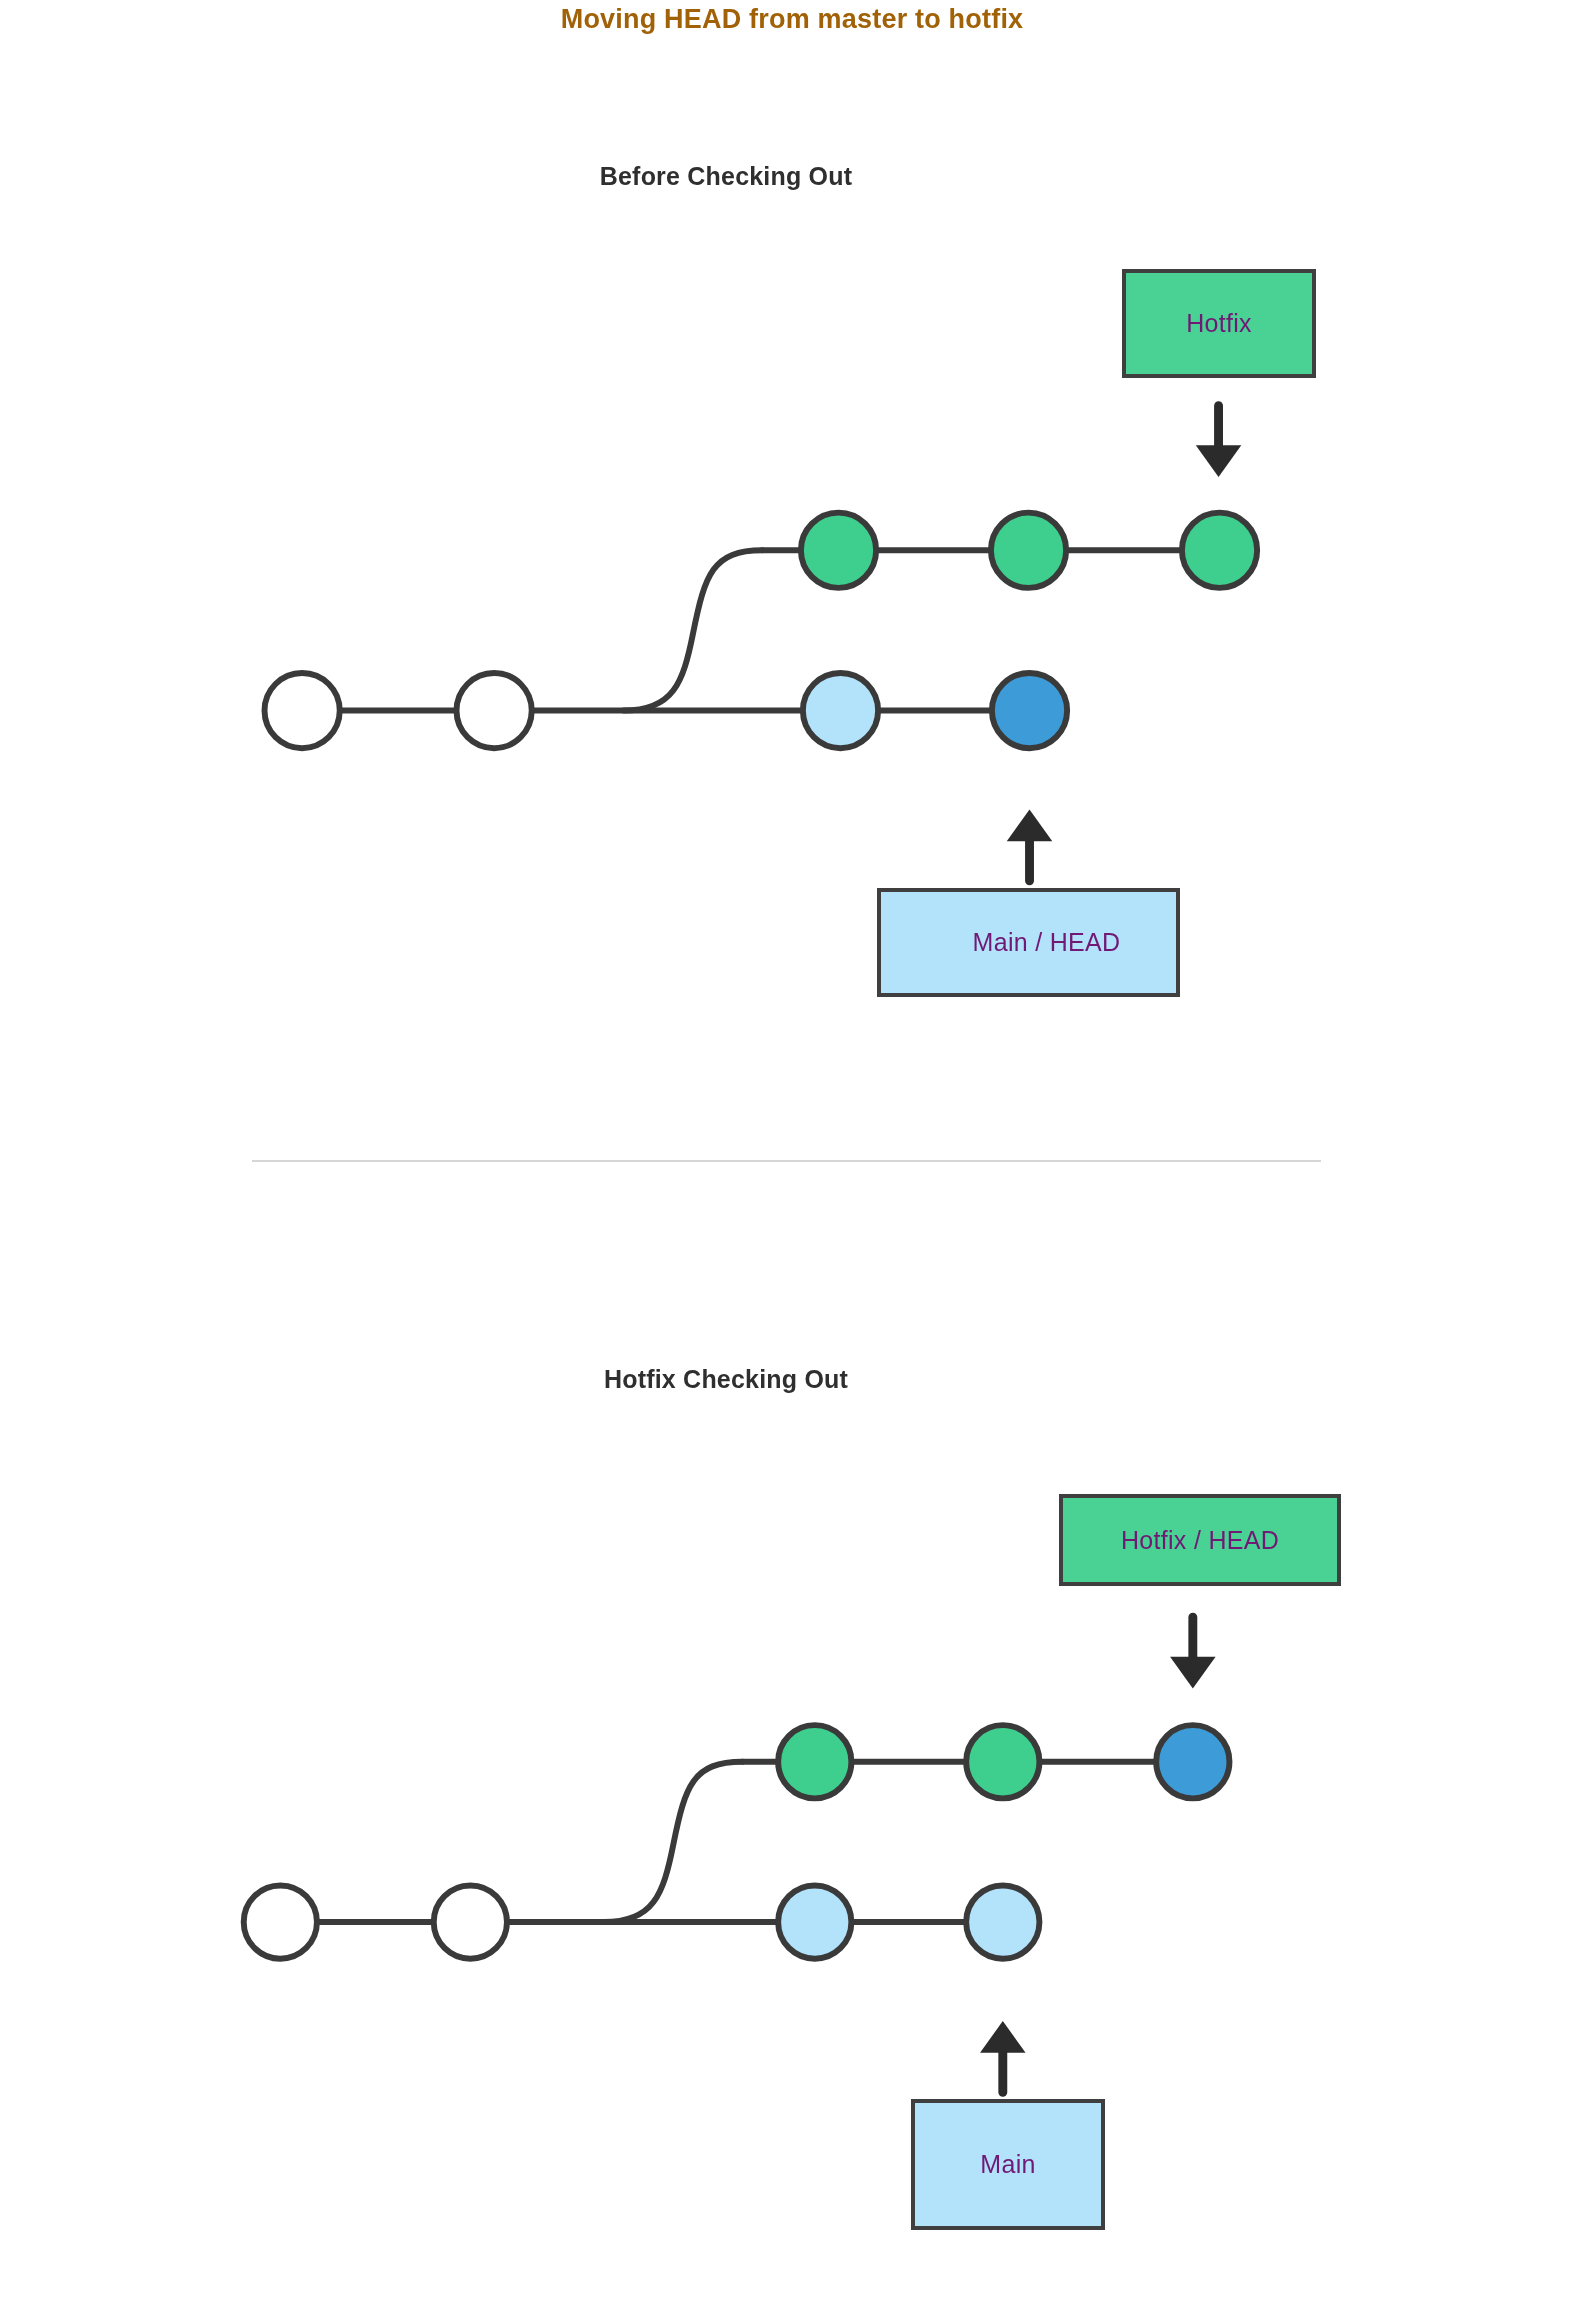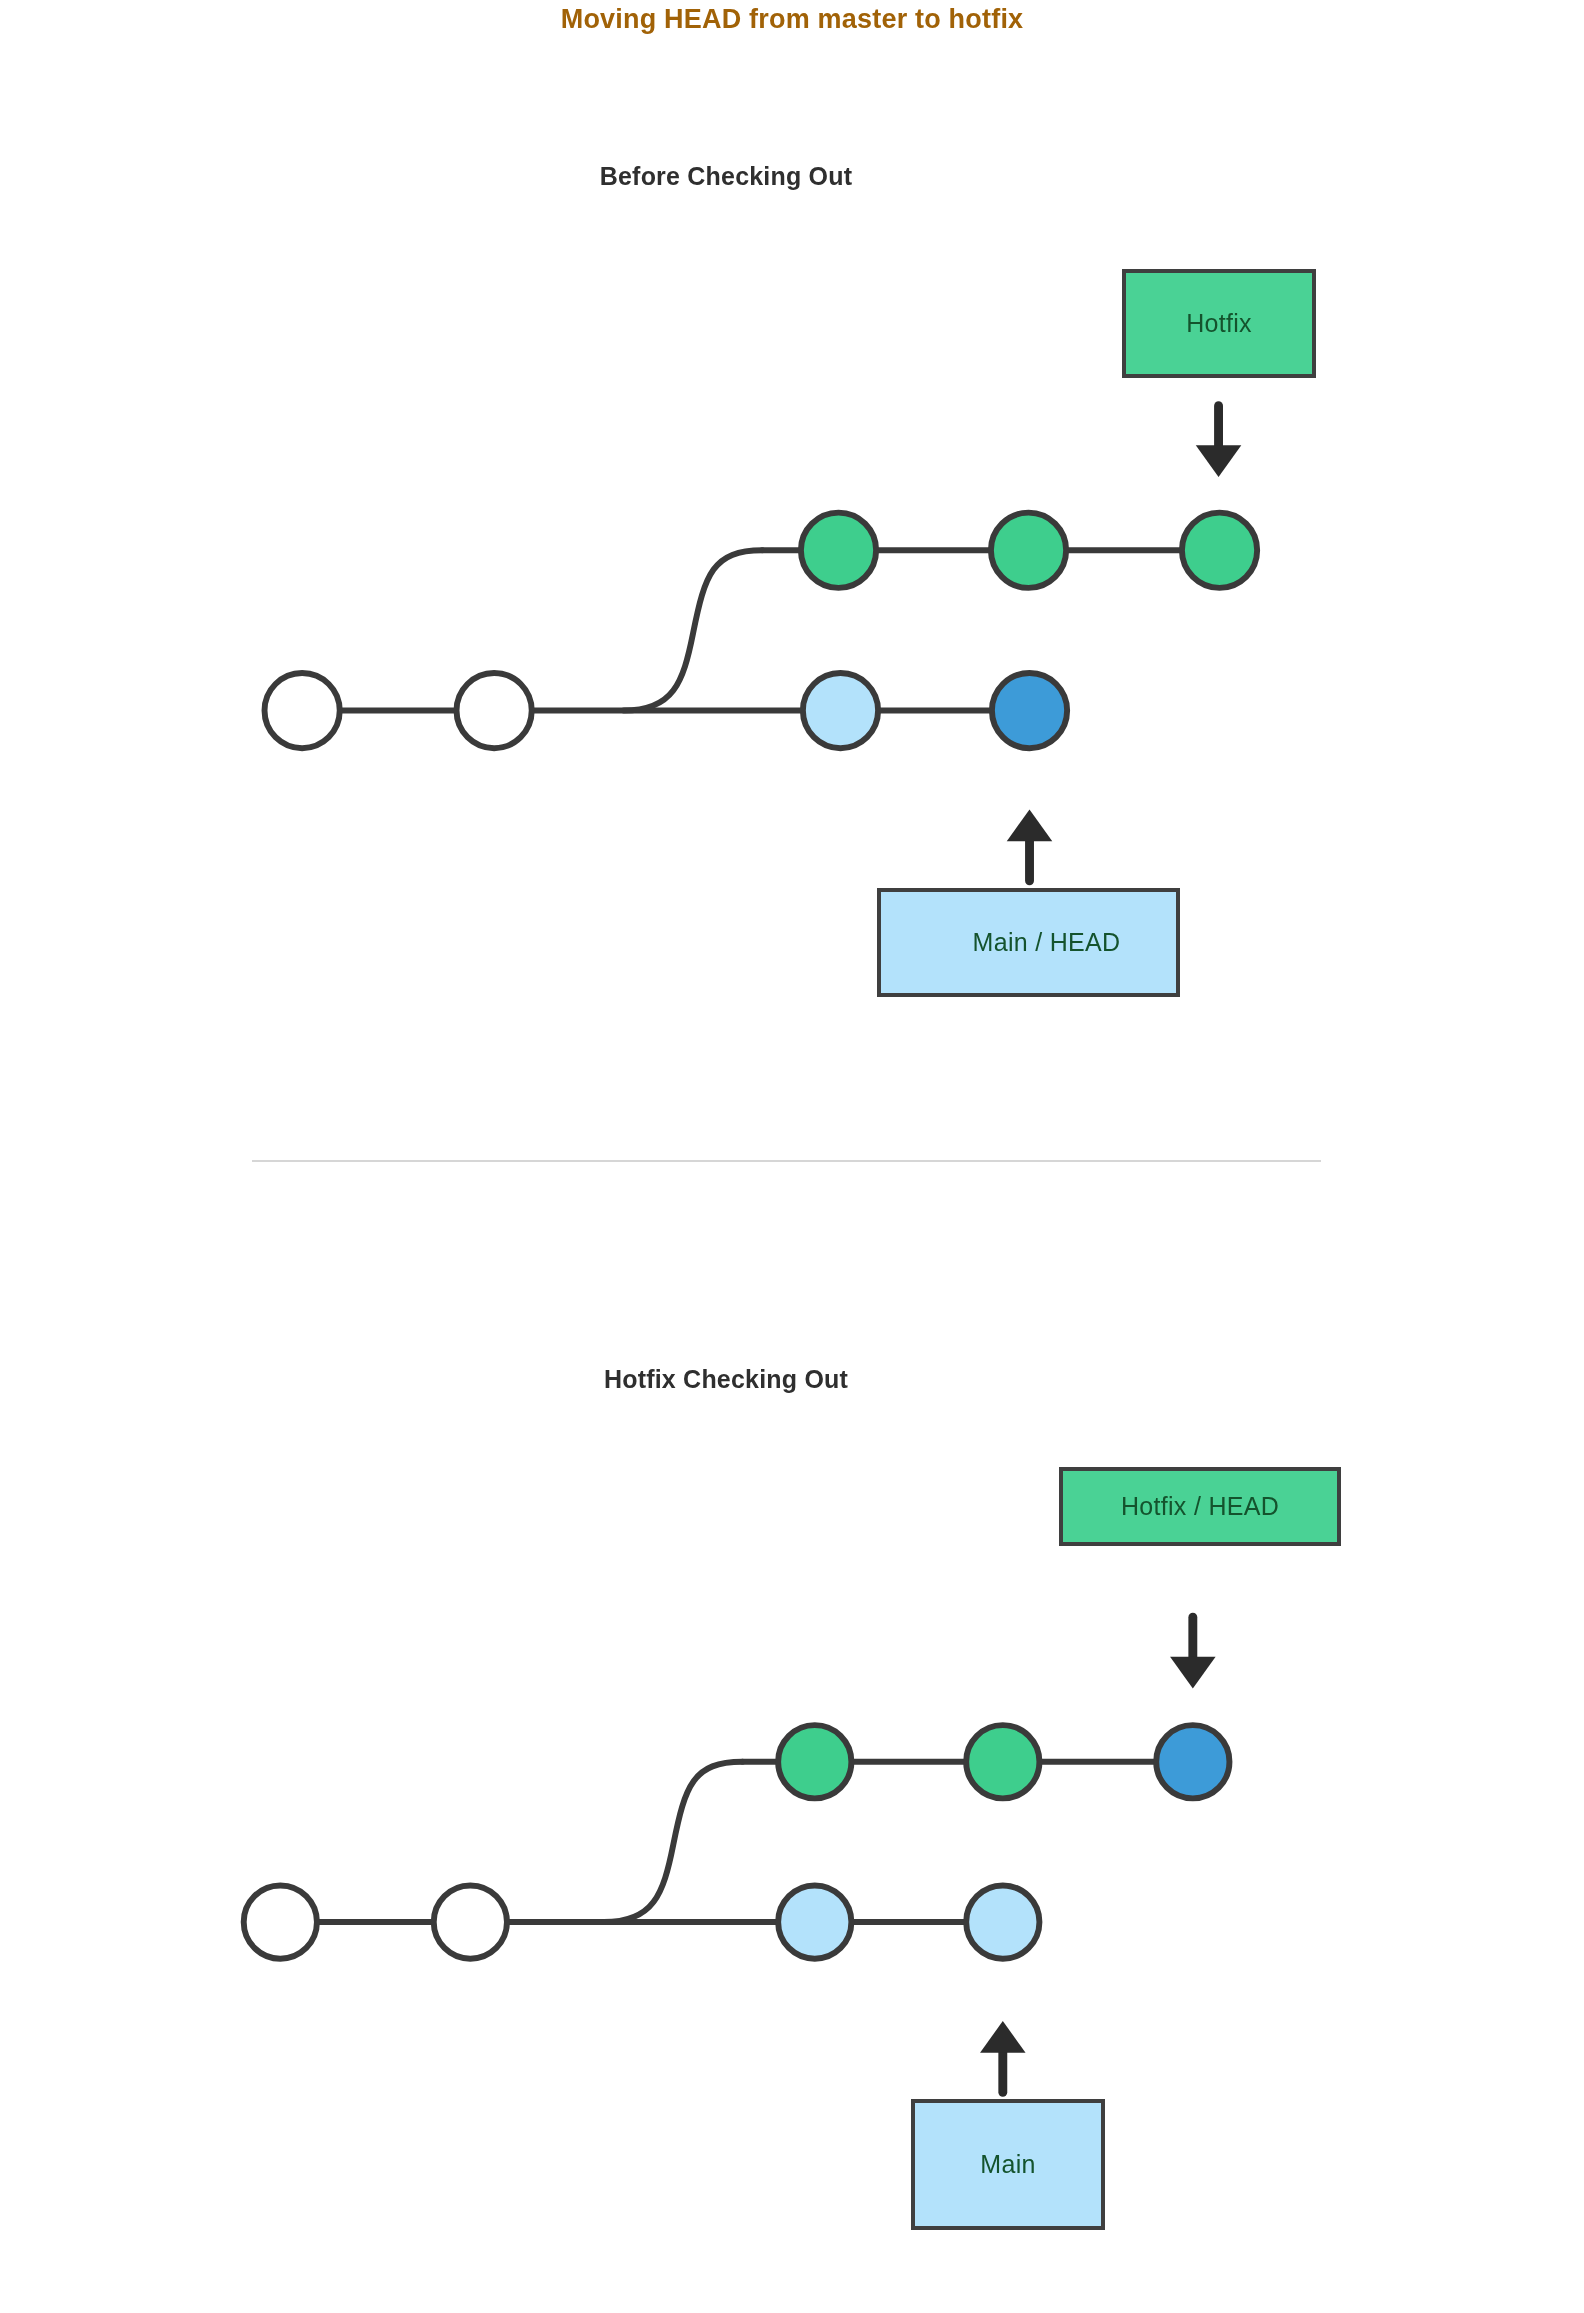--- a/index.html
+++ b/index.html
@@ -54,21 +54,21 @@
     overflow: visible;
   }
   .label-box {
     position: absolute;
     box-sizing: border-box;
     border: 4px solid #3f3f3f;
     display: flex;
     align-items: center;
     justify-content: center;
     font-size: 25px;
-    color: #14532d;
+    color: #701a75;
     letter-spacing: 0.3px;
   }
   .label-box.green { background: #4ad295; }
   .label-box.blue  { background: #b3e2fb; }
 </style>
 </head>
 <body>
 
 <div class="page-title">Moving HEAD from master to hotfix</div>
 
@@ -137,17 +137,17 @@
       <path d="M1205 462 L 1205 522" stroke="#2b2b2b" stroke-width="9" fill="none" stroke-linecap="round"></path>
       <path d="M1182 502 L 1205 534 L 1228 502 Z" fill="#2b2b2b"></path>
     </g>
 
     <g>
       <path d="M1013 942 L 1013 882" stroke="#2b2b2b" stroke-width="9" fill="none" stroke-linecap="round"></path>
       <path d="M990 902 L 1013 870 L 1036 902 Z" fill="#2b2b2b"></path>
     </g>
   </svg>
 
-  <div class="label-box green" style="left:1059px;top:307px;width:282px;height:79px;">Hotfix / HEAD</div>
+  <div class="label-box green" style="left:1059px;top:334px;width:282px;height:92px;">Hotfix / HEAD</div>
 
   <div class="label-box blue" style="left:911px;top:939px;width:194px;height:131px;">Main</div>
 </div>
 
 
 </body></html>

